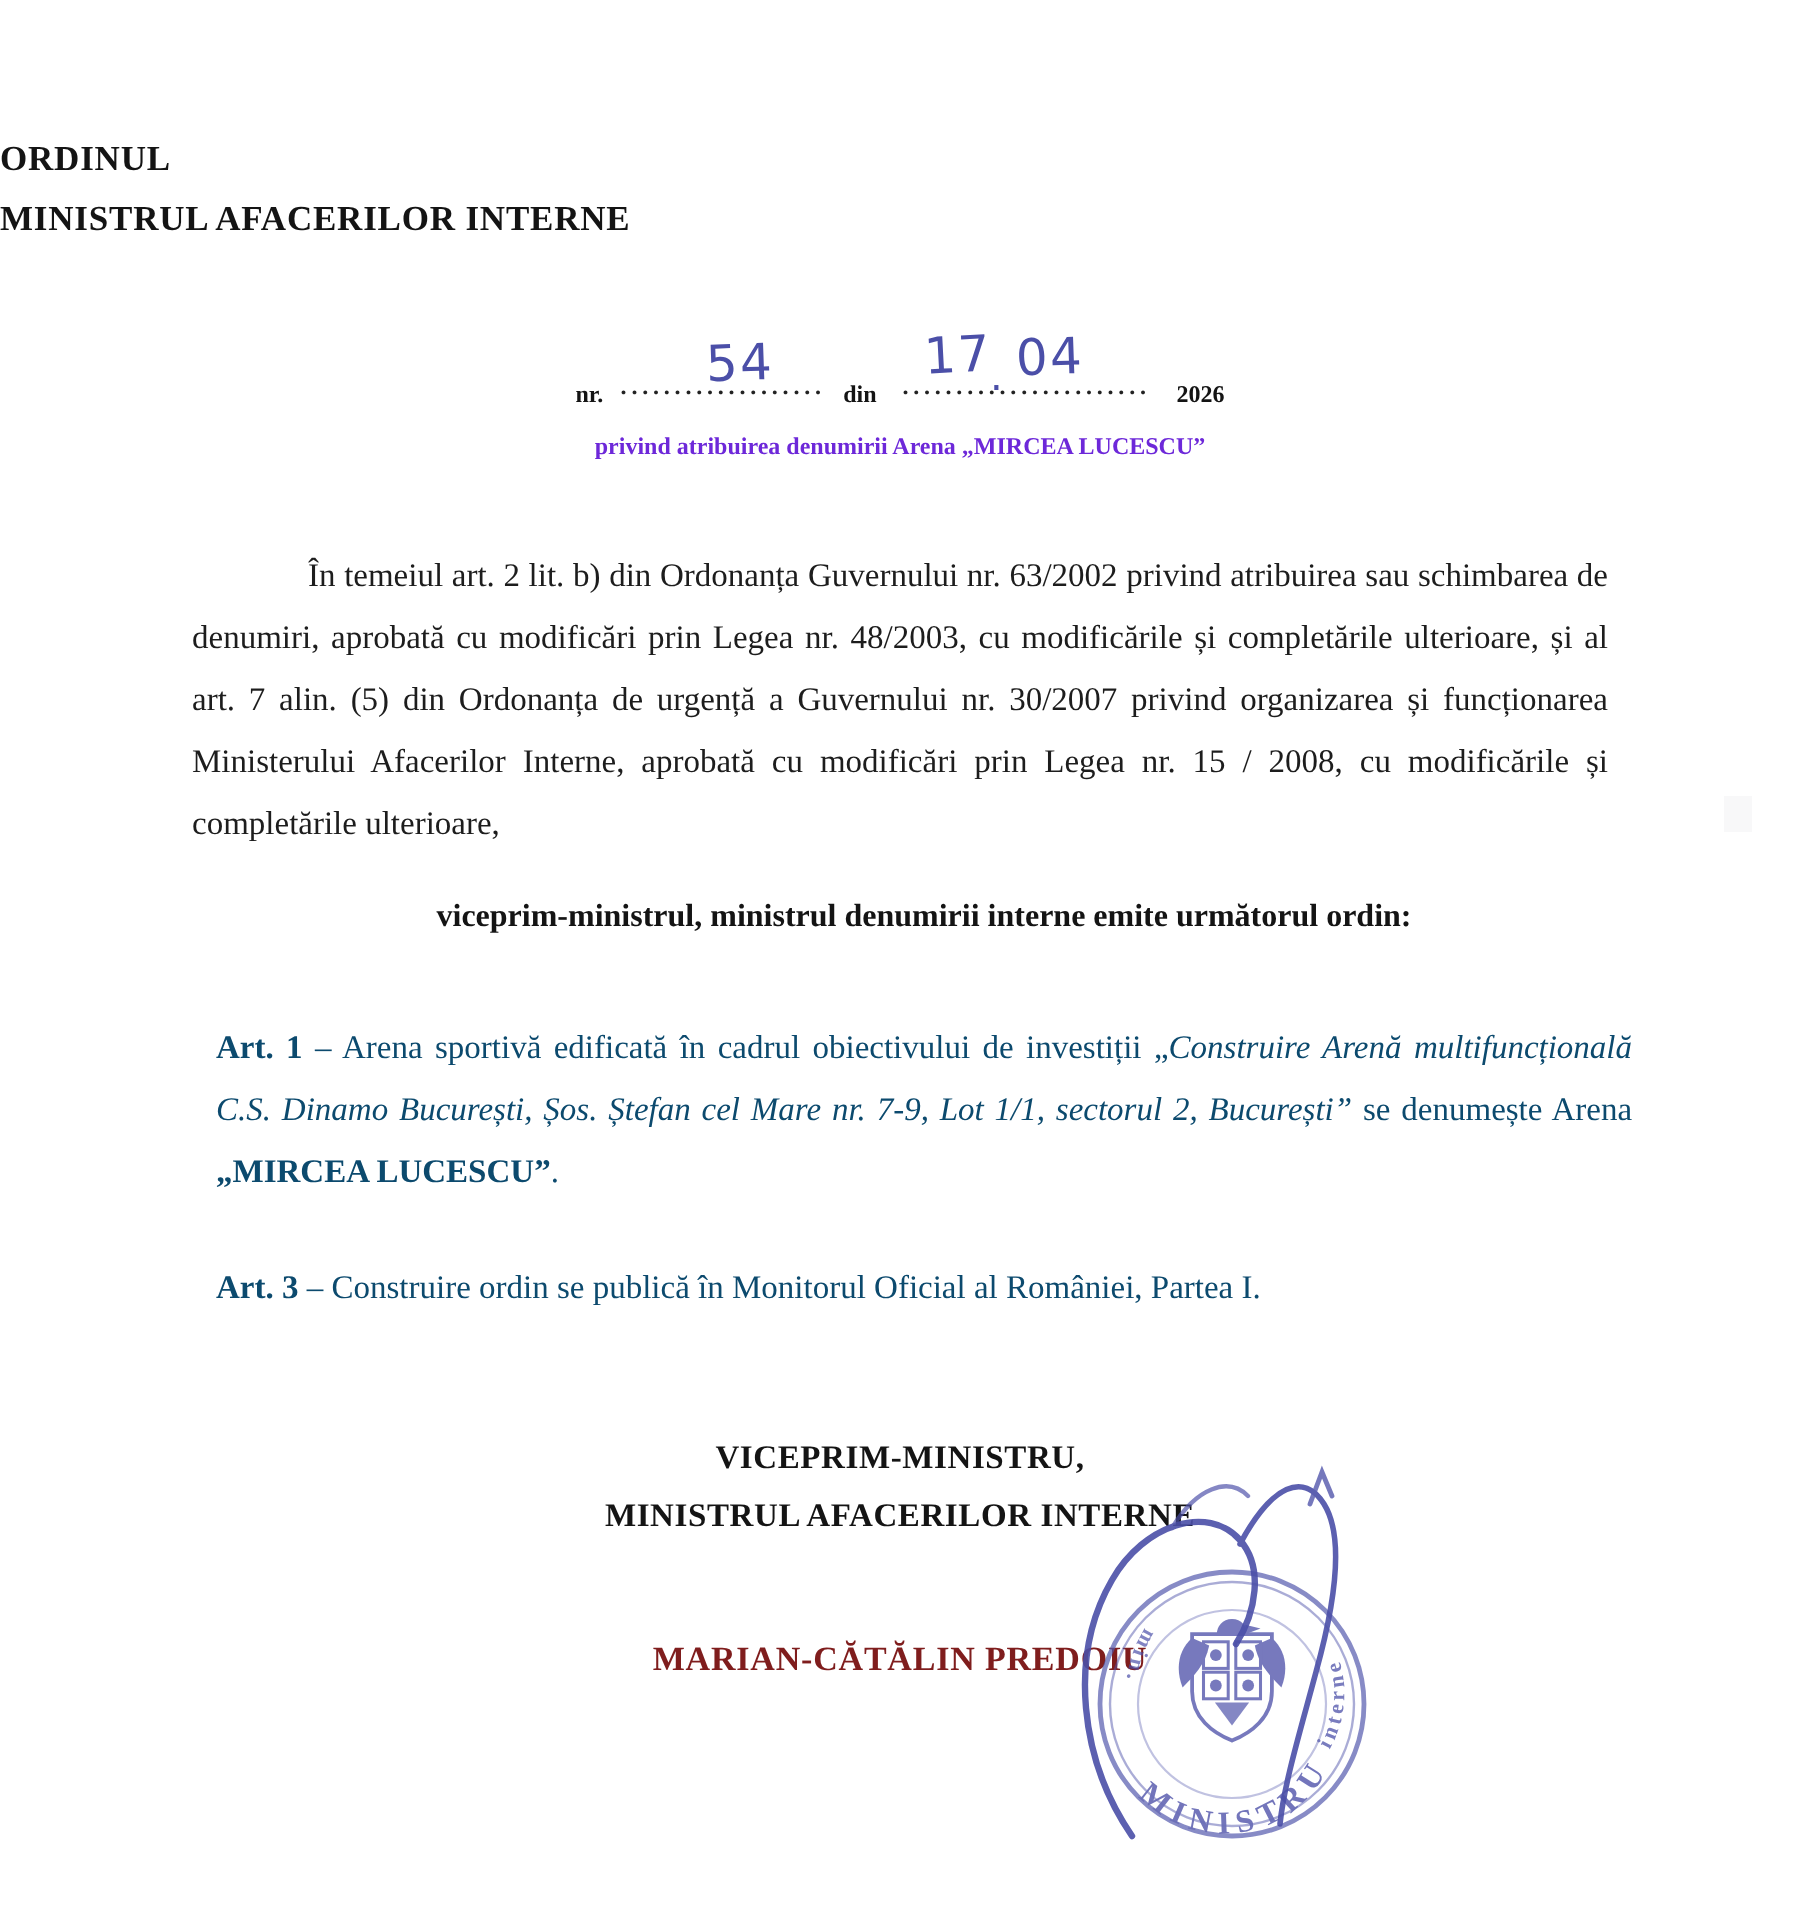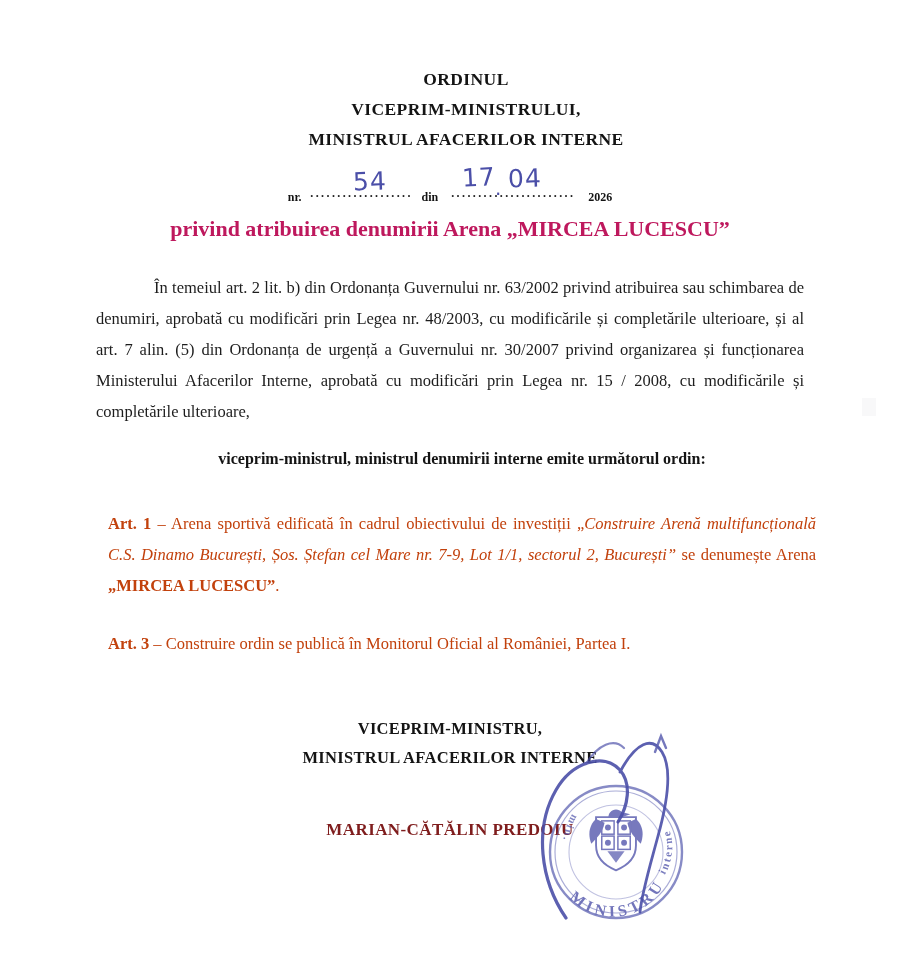--- a/index.html
+++ b/index.html
@@ -17,22 +17,21 @@
     font-family: "Liberation Serif", "DejaVu Serif", serif;
     color: #1b1b1b;
   }
 
   
   .title-block {
     position: absolute;
     left: 0;
     right: 0;
     top: 64px;
-    text-align: center;
-    padding-left: 32px;
+    text-align: left;
   }
   .title-line {
     font-weight: bold;
     font-size: 17.5px;
     letter-spacing: 0.4px;
     line-height: 30px;
     color: #141414;
   }
 
   
@@ -74,22 +73,22 @@
   .hand-month { left: 508px; top: 164px; transform: rotate(-2deg); }
 
   
   .subtitle {
     position: absolute;
     left: 0;
     right: 0;
     top: 216px;
     text-align: center;
     font-weight: bold;
-    font-size: 22px;
-    color: #be185d;
+    font-size: 12px;
+    color: #6d28d9;
   }
 
   
   .body-para {
     position: absolute;
     left: 96px;
     width: 708px;
     text-align: justify;
     text-justify: inter-word;
     font-size: 16.5px;
@@ -109,21 +108,21 @@
     color: #141414;
   }
 
   .art {
     position: absolute;
     left: 108px;
     width: 708px;
     text-align: justify;
     font-size: 16.5px;
     line-height: 31px;
-    color: #c2410c;
+    color: #0c4a6e;
   }
   .art1 { top: 508px; }
   .art2 { top: 628px; text-align: left; }
   .art-label { font-weight: bold; }
   .it { font-style: italic; }
   .bd { font-weight: bold; }
 
   
   .sign-block {
     position: absolute;
@@ -170,21 +169,20 @@
     opacity: .55;
   }
 </style>
 </head>
 <body>
 
 <div class="page">
 
   <div class="title-block">
     <div class="title-line">ORDINUL</div>
-    <div class="title-line">VICEPRIM-MINISTRULUI,</div>
     <div class="title-line">MINISTRUL AFACERILOR INTERNE</div>
   </div>
 
   <div class="nr-line">
     <span>nr.</span><span class="leader leader-nr">...................</span><span>din</span><span class="leader leader-din">.......................</span><span>2026</span>
   </div>
 
   <div class="hand hand-nr">54</div>
   <div class="hand hand-day">17</div>
   <div class="hand hand-dot">.</div>

